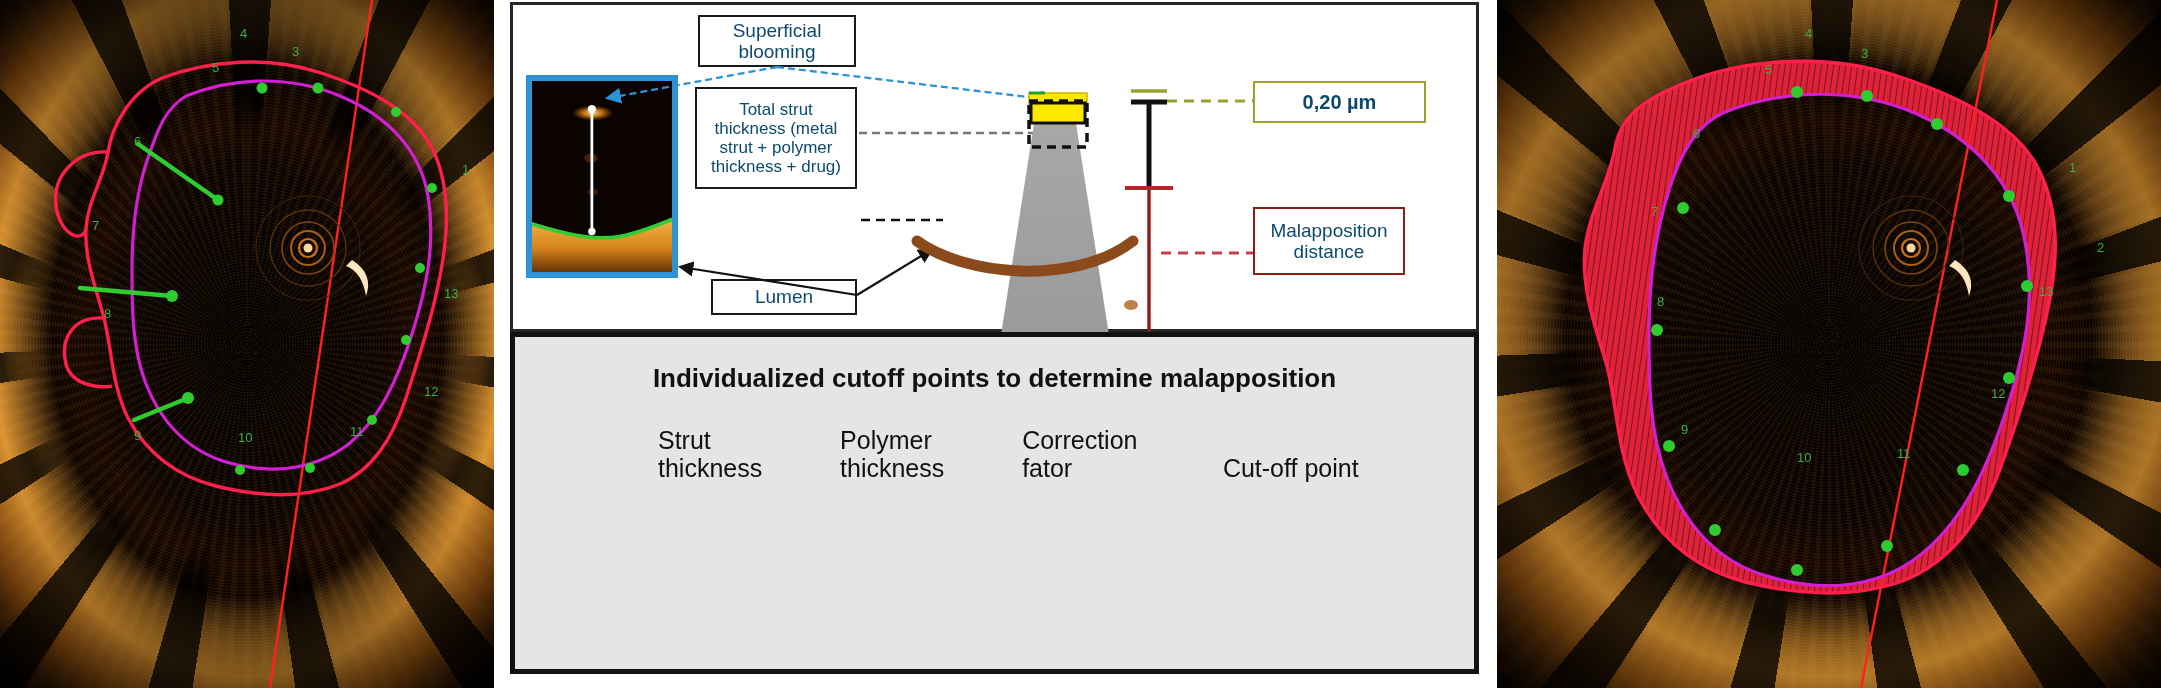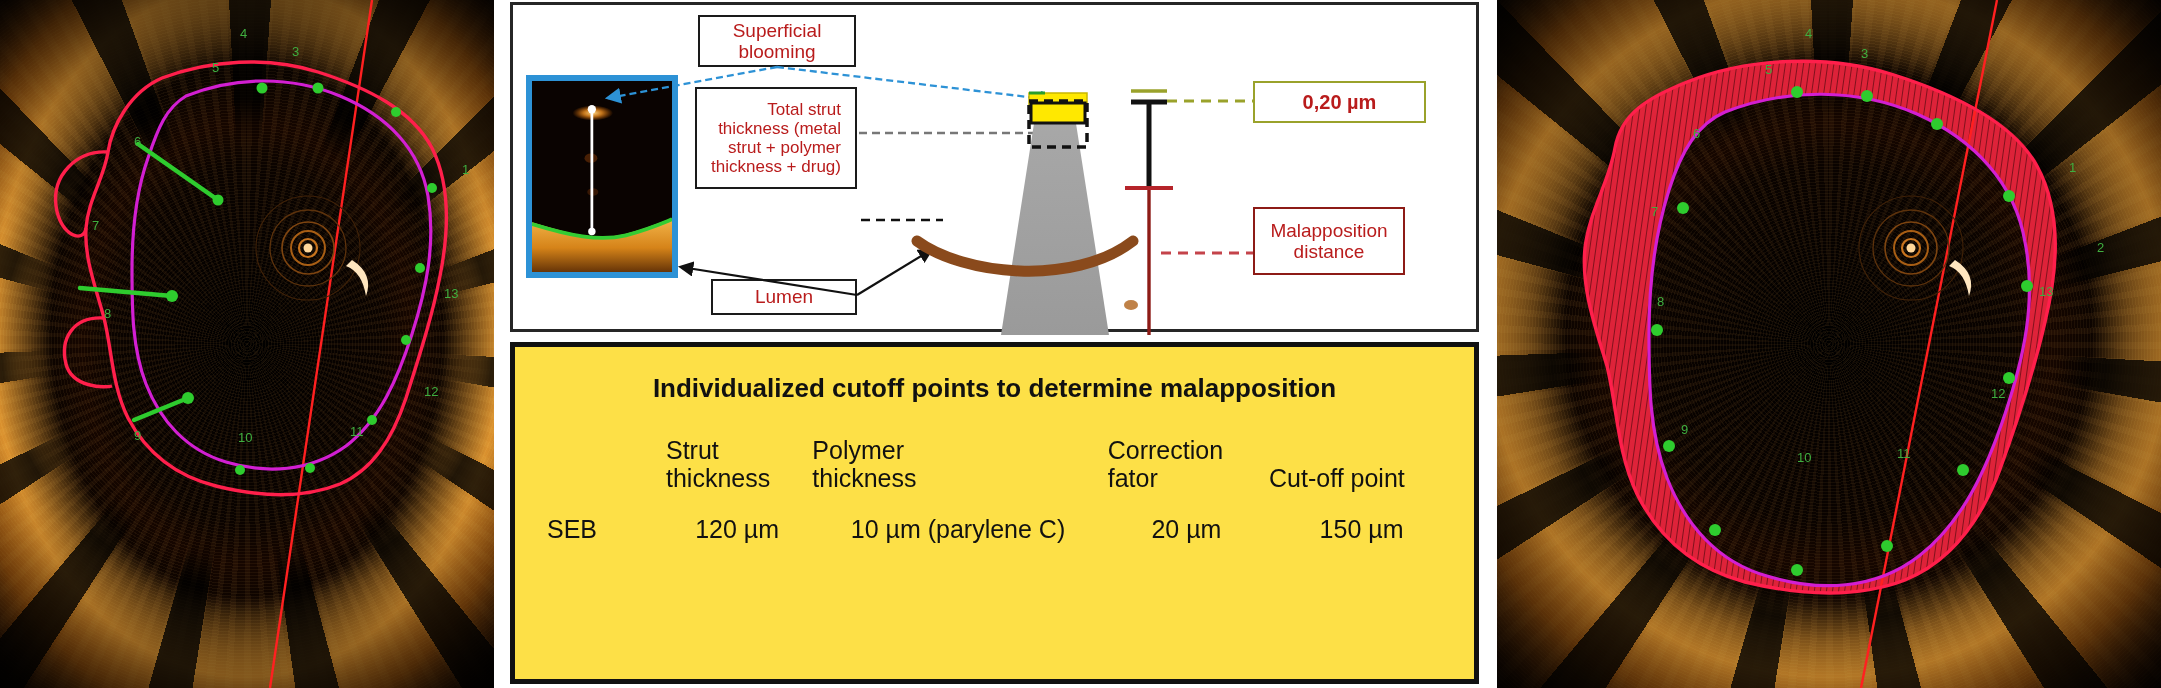--- a/index.html
+++ b/index.html
@@ -34,26 +34,26 @@
     -webkit-mask:radial-gradient(circle at 50% 50%, rgba(0,0,0,0) 48%, #000 58%, #000 100%);
   }
   .vignette{position:absolute;inset:0;
     background:radial-gradient(circle at 50% 50%, rgba(0,0,0,0) 62%, rgba(0,0,0,.92) 100%);}
   .oct-svg{position:absolute;inset:0;width:100%;height:100%;}
 
   
   #mid{position:absolute;left:510px;top:0;width:977px;height:688px;}
   #diagram-box{position:absolute;left:0;top:2px;width:969px;height:330px;
     border:3px solid #262626;background:#fff;box-sizing:border-box;}
-  #table-box{position:absolute;left:0;top:342px;width:969px;height:342px;
-    border:5px solid #111;background:#fde047;box-sizing:border-box;}
+  #table-box{position:absolute;left:0;top:332px;width:969px;height:342px;
+    border:5px solid #111;background:#e5e5e5;box-sizing:border-box;}
 
   .callout{position:absolute;background:#fff;border:2.5px solid #1a1a1a;
     box-sizing:border-box;display:flex;align-items:center;justify-content:center;
-    text-align:center;line-height:1.12;color:#b91c1c;}
+    text-align:center;line-height:1.12;color:#0c4a6e;}
   .callout.olive{border-color:#9aa22b;}
   .callout.maroon{border-color:#8d1b16;}
 
   .oct-inset{position:absolute;border:6px solid #2d92d6;background:#000;
     box-sizing:border-box;overflow:hidden;}
   .inset-art{position:absolute;inset:0;
     background:
       linear-gradient(to bottom, #0a0301 0%, #140803 55%, #2a1304 72%, #0b0301 100%);
   }
 
@@ -186,21 +186,21 @@
           <circle cx="65" cy="160" r="4" fill="#ffffff"></circle>
         </svg>
       </div>
 
       <div class="callout" style="left:185px;top:10px;width:158px;height:52px;font-size:19px;">
         <span style="white-space:pre-line;">Superficial
 blooming</span>
       </div>
 
       <div class="callout" style="left:182px;top:82px;width:162px;height:102px;font-size:17px;">
-        <span style="white-space:pre-line;text-align:right;">Total strut
+        <span style="white-space:pre-line;">Total strut
 thickness (metal
 strut + polymer
 thickness + drug)</span>
       </div>
 
 
       <div class="callout" style="left:198px;top:274px;width:146px;height:36px;font-size:19px;">
         <span>Lumen</span>
       </div>
 
@@ -280,27 +280,20 @@
               <div>Correction</div>
               <div>fator</div>
             </th>
             <th>
               <div>Cut-off point</div>
               <div></div>
             </th>
           </tr>
         </thead>
         <tbody>
-          <tr>
-            <td class="rowlab">SEB</td>
-            <td>120 µm</td>
-            <td>10 µm (parylene C)</td>
-            <td>20 µm</td>
-            <td>150 µm</td>
-          </tr>
         </tbody>
       </table>
     </div>
   </div>
 
   <div class="oct-panel" id="oct-right">
     <div class="oct-canvas">
       <div class="tissue"></div>
       <div class="speckle"></div>
       <div class="shadows"></div>

